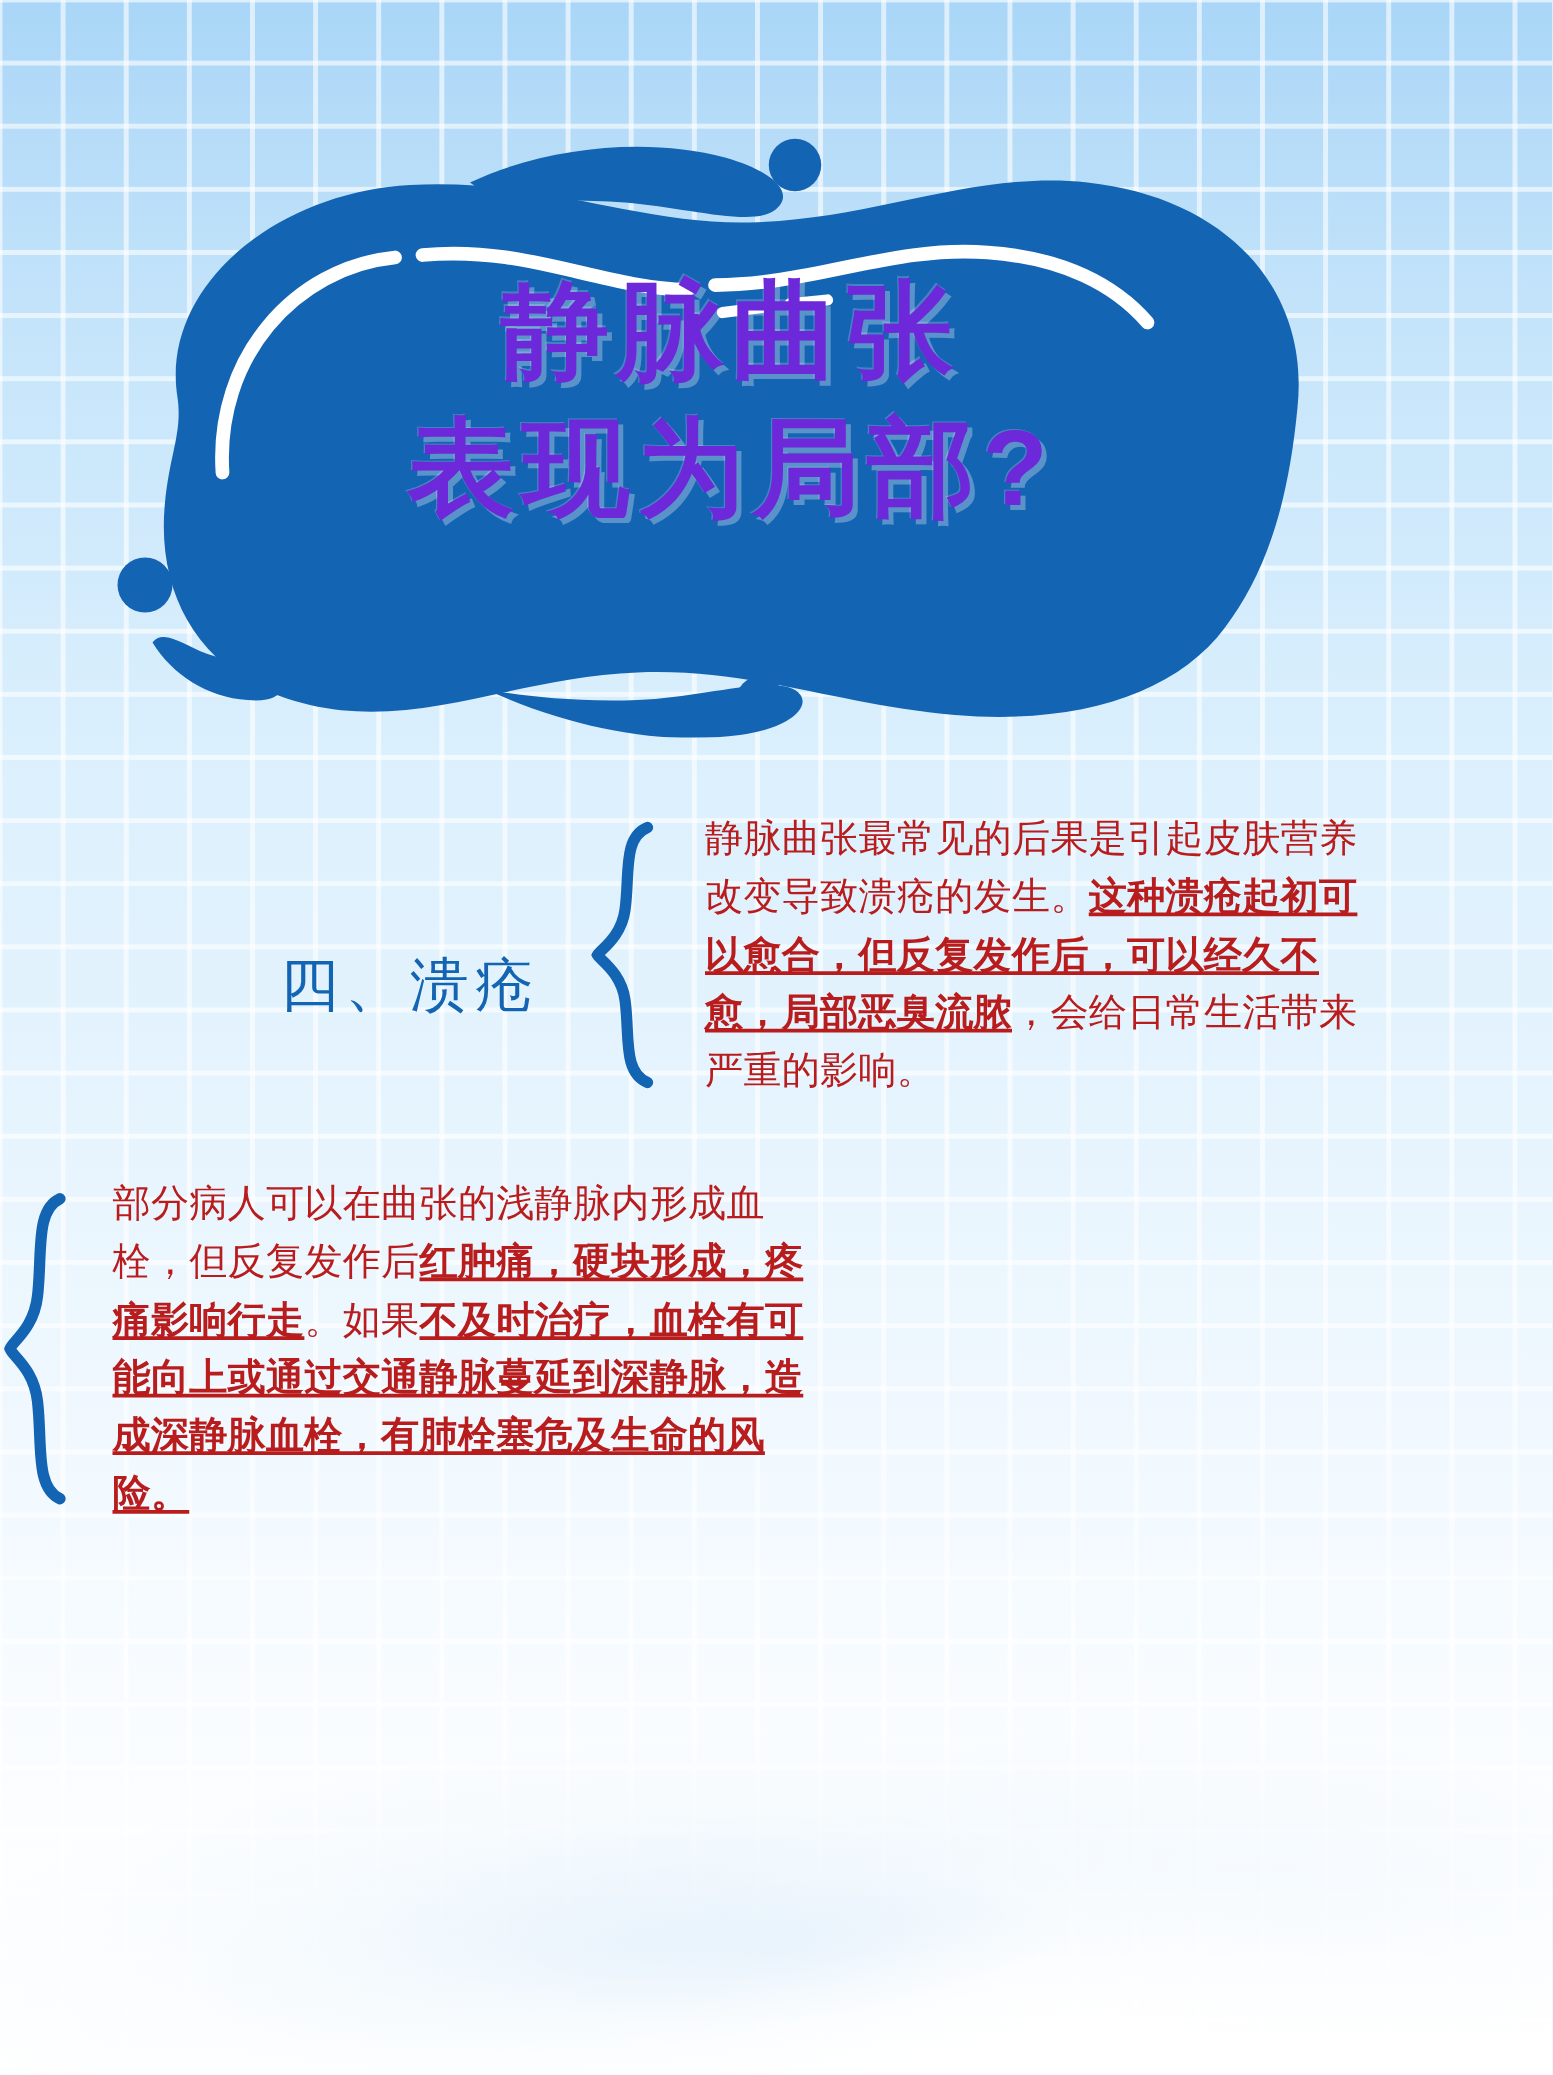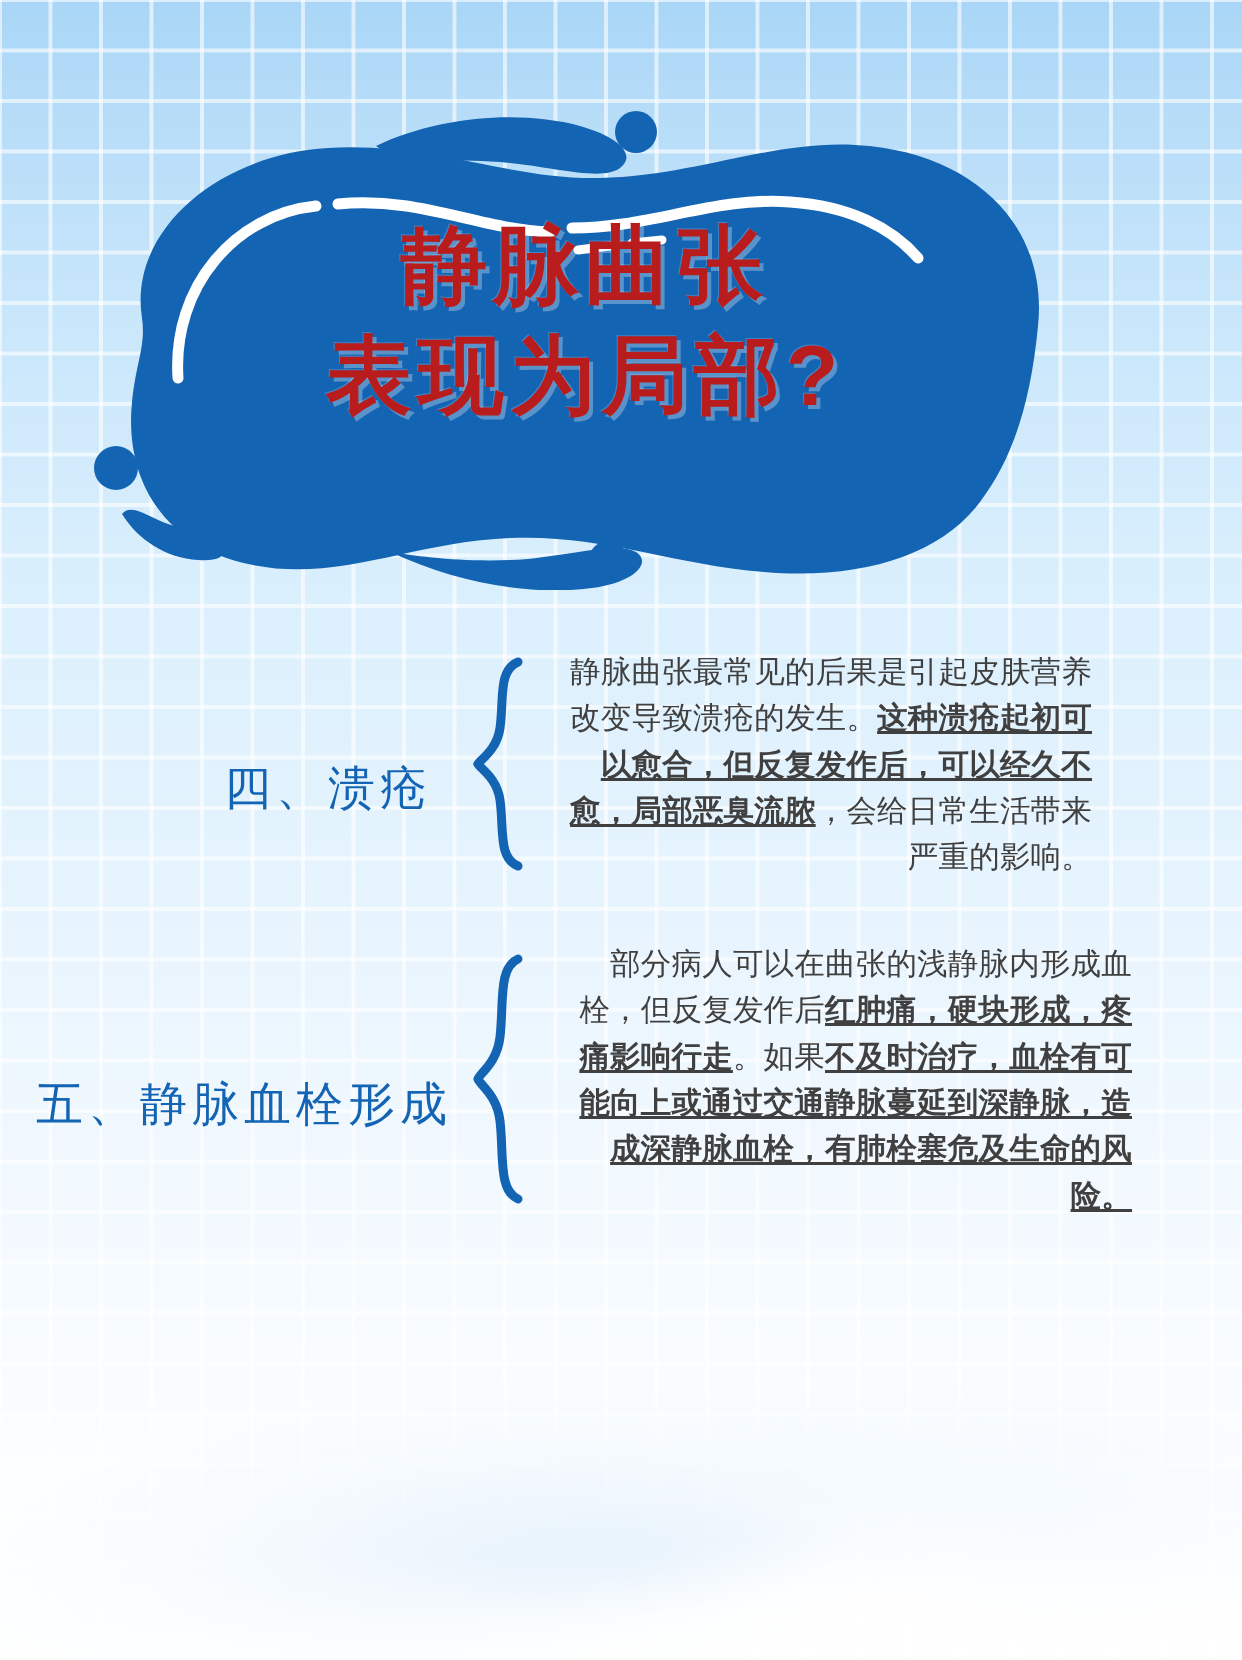--- a/index.html
+++ b/index.html
@@ -95,21 +95,21 @@
     width: 1010px;
     height: 480px;
   }
   .title-svg { position: absolute; inset: 0; }
 
   .title-text {
     position: absolute;
     left: 0; top: 100px;
     width: 1010px;
     text-align: center;
-    color: #b91c1c;
+    color: #6d28d9;
     font-weight: 700;
     letter-spacing: 6px;
     line-height: 1.28;
     text-shadow:
        4px 4px 0 rgba(255,255,255,0.30),
       -1px -1px 0 rgba(255,255,255,0.20);
   }
   .title-line1 { font-size: 86px; }
   .title-line2 { font-size: 86px; }
 
@@ -130,25 +130,24 @@
     line-height: 1;
     margin-top: 48px;
   }
 
   .brace {
     flex: 0 0 auto;
     line-height: 0;
   }
 
   .sec-body {
-    color: #404040;
+    color: #b91c1c;
     font-size: 30.5px;
     line-height: 1.52;
     letter-spacing: 0.2px;
-    text-align: right;
   }
   .sec-body .em {
     font-weight: 700;
     text-decoration: underline;
     text-underline-offset: 3px;
     text-decoration-thickness: 2.5px;
   }
 
   
   #section-4 { left: 0px;  top: 648px;  width: 1190px; }
@@ -227,21 +226,20 @@
                  C 10 112, 27 122, 30 144
                  C 34 172, 28 202, 48 210" fill="none" stroke="#1464b4" stroke-width="9" stroke-linecap="round"></path>
       </svg>
     </div>
     <div class="sec-body">
       <span>静脉曲张最常见的后果是引起皮肤营养改变导致溃疮的发生。</span><span class="em">这种溃疮起初可以愈合，但反复发作后，可以经久不愈，局部恶臭流脓</span><span>，会给日常生活带来严重的影响。</span>
     </div>
   </div>
 
   <div class="section" id="section-5">
-    <div class="sec-heading">五、静脉血栓形成</div>
     <div class="brace">
       <svg width="62" height="252" viewBox="0 0 62 252">
         <path d="M 48 6
                  C 28 15, 34 50, 30 84
                  C 27 110, 10 120, 8 126
                  C 10 132, 27 142, 30 168
                  C 34 202, 28 237, 48 246" fill="none" stroke="#1464b4" stroke-width="9" stroke-linecap="round"></path>
       </svg>
     </div>
     <div class="sec-body">

